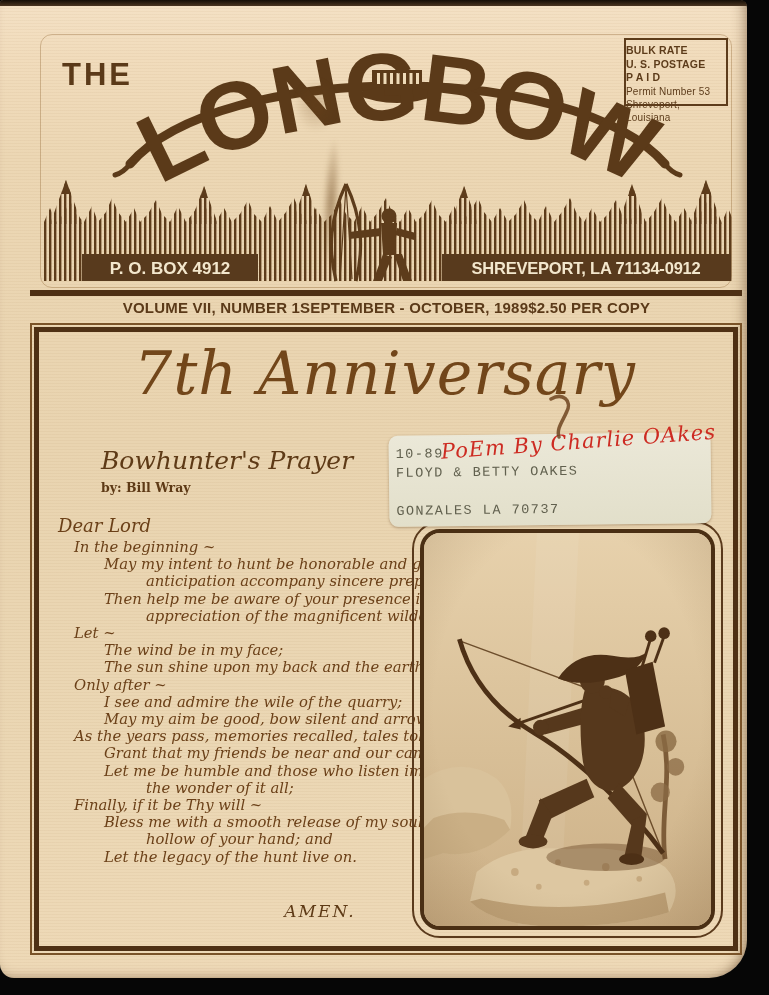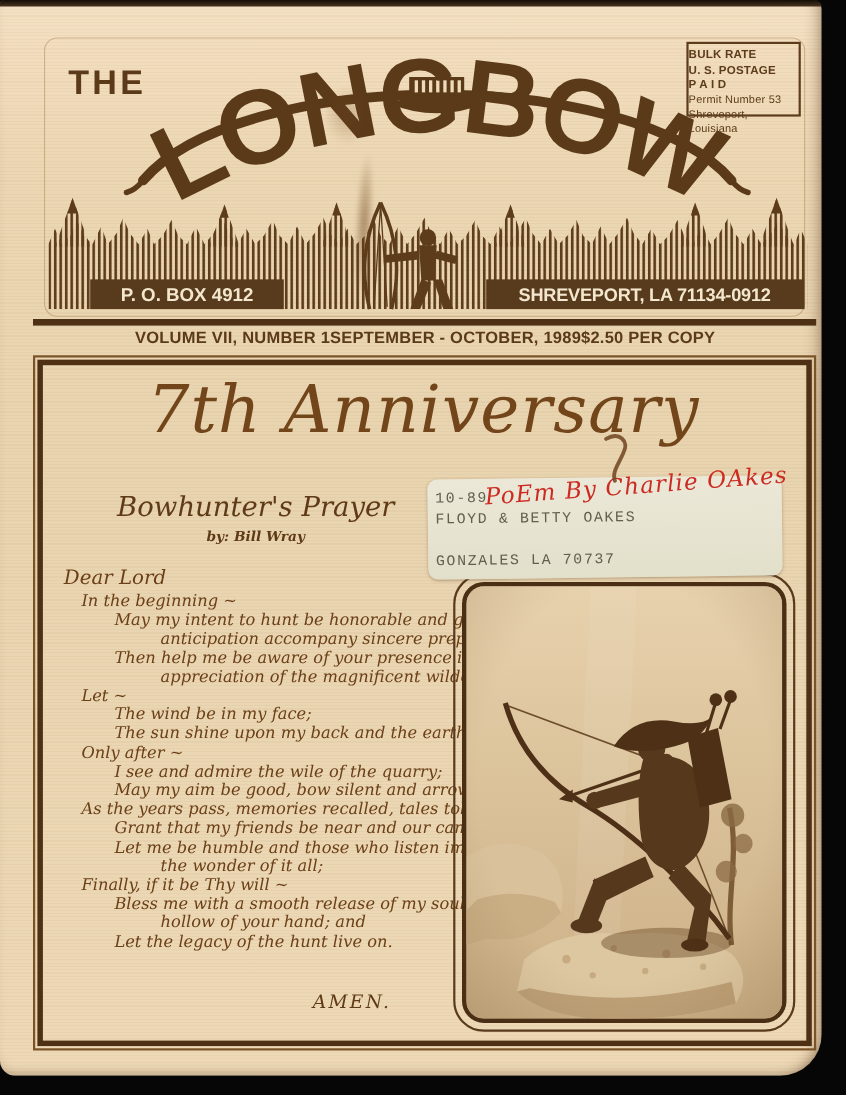--- a/index.html
+++ b/index.html
@@ -44,23 +44,23 @@
   
   .mainbox { position:absolute; left:30px; top:323px; width:712px; height:632px;
              border:2px solid #7a5328; }
   .mainbox .innerline { position:absolute; left:2px; top:2px; right:2px; bottom:2px;
              border:5px solid #4e3014; }
 
   .anniv { position:absolute; left:40px; top:338px; width:690px; text-align:center;
            font-family:"DejaVu Serif", serif; font-style:italic; font-size:60px;
            color:#72461a; letter-spacing:1px; }
 
-  .prayerhead { position:absolute; left:90px; top:446px; width:285px; text-align:center; color:#5e3a16; }
+  .prayerhead { position:absolute; left:101px; top:446px; width:285px; color:#5e3a16; }
   .ph-title { font-family:"DejaVu Serif", serif; font-style:italic; font-size:25px; }
-  .ph-by    { font-family:"DejaVu Serif", serif; font-style:italic; font-weight:bold; font-size:12.5px; margin-top:5px; }
+  .ph-by    { font-family:"DejaVu Serif", serif; font-weight:bold; font-size:12.5px; margin-top:5px; }
 
   .poem { position:absolute; left:58px; top:514px; width:365px;
           font-family:"DejaVu Serif", serif; font-style:italic; color:#6b4018; }
   .poem .pline { font-size:14.8px; line-height:17.2px; white-space:nowrap; }
   .poem .in0 { font-size:18px; line-height:24px; }
   .poem .in1 { padding-left:16px; }
   .poem .in2 { padding-left:46px; }
   .poem .in3 { padding-left:88px; }
   .amen { position:absolute; left:250px; top:901px; width:140px; text-align:center;
           font-family:"DejaVu Serif", serif; font-style:italic; font-size:17px;

